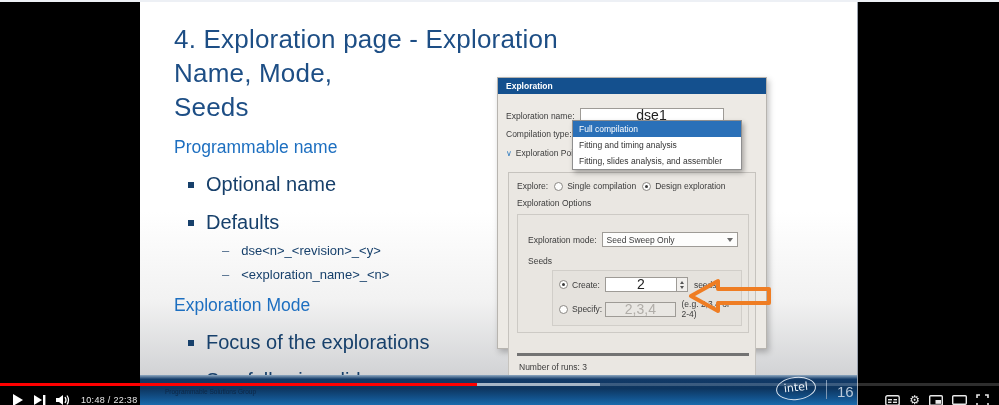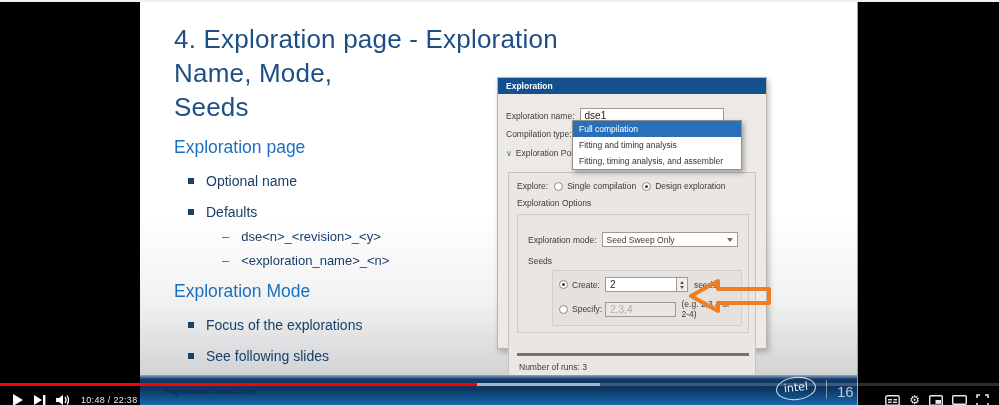--- a/index.html
+++ b/index.html
@@ -7,21 +7,21 @@
   .player { position:relative; width:999px; height:405px; background:#000; overflow:hidden; }
   .top-line { position:absolute; left:0; top:0; width:999px; height:2px; background:#edf0f5; }
 
   
   .slide { position:absolute; left:140px; top:2px; width:718px; height:403px;
            background:linear-gradient(180deg,#ffffff 0%,#ffffff 52%,#f2f2f2 74%,#d6d7d9 90%,#c3c5c8 100%);
            border-right:1px solid #9aa2ae; }
   .slide-content { position:absolute; left:34px; top:20px; width:420px; }
   .slide-title { font-size:26px; line-height:34px; color:#1d4e85; letter-spacing:0.2px; }
   .heading { font-size:17.5px; color:#1d6fc0; margin-top:13px; margin-bottom:2px; }
-  .bullet { display:flex; align-items:center; font-size:14px; color:#17406b; margin-top:15px; }
+  .bullet { display:flex; align-items:center; font-size:20px; color:#17406b; margin-top:15px; }
   .bullet .sq { width:6px; height:6px; background:#17406b; margin:0 12px 0 14px; align-self:center; flex:none; }
   .subbullet { display:flex; align-items:baseline; font-size:13px; color:#17406b; margin-top:9px; padding-left:48px; }
   .subbullet .dash { margin-right:12px; color:#4d6a8a; }
 
   
   .slide-footer { position:absolute; left:0; bottom:0; width:100%; height:30px;
     background:linear-gradient(180deg,#8fa9c2 0%,#123a68 14%,#0d355f 45%,#13538d 78%,#1a6aab 100%); }
   .psg { position:absolute; left:25px; top:13px; font-size:6.5px; color:#0d2746; }
   .intel-logo { position:absolute; left:636px; top:2px; width:40px; height:23px; border:1.6px solid #dfe8f2;
     border-radius:50%; color:#eef4fb; font-size:11px; text-align:center; line-height:19px;
@@ -32,21 +32,21 @@
   
   .dialog { position:absolute; left:357px; top:75px; width:270px; height:272px;
     background:#edeae5; border:1px solid #b7b4af; box-shadow:2px 3px 6px rgba(0,0,0,0.25);
     font-size:8.5px; color:#3b3b3b; }
   .dialog-titlebar { height:16px; background:#14508e; color:#ffffff; font-weight:bold;
     font-size:8.5px; line-height:16px; padding-left:8px; }
   .dialog-body { padding:8px 8px 0 8px; position:relative; }
   .drow { display:flex; align-items:center; margin-top:6px; }
   .dlabel { flex:none; }
   .dinput { background:#ffffff; border:1px solid #9e9b96; height:15px; line-height:13px;
-    padding:0 4px; font-size:10px; color:#222; }
+    padding:0 4px; font-size:14px; color:#222;text-align:center; }
   .name-input { width:144px; margin-left:5px; }
   .chevron { color:#2f7bbf; font-size:8px; margin-right:4px; }
   .points-row { margin-top:9px; display:flex; align-items:center; }
 
   .dropdown-popup { position:absolute; left:74px; top:26px; width:170px; background:#ffffff;
     border:1px solid #8f8f8f; box-shadow:2px 3px 5px rgba(0,0,0,0.3); z-index:5; }
   .dd-item { height:16px; line-height:16px; padding-left:6px; color:#333; white-space:nowrap; }
   .dd-item.selected { background:#2a70b8; color:#ffffff; }
 
   .groupbox { margin:14px 2px 0 2px; border:1px solid #c6c3be; background:#eae7e2; padding:6px 6px 4px 8px; }
@@ -94,21 +94,21 @@
 <div class="player">
   <div class="top-line"></div>
 
   <div class="slide">
     <div class="slide-content">
       <div class="slide-title">
         <div>4. Exploration page - Exploration Name, Mode,</div>
         <div>Seeds</div>
       </div>
 
-      <div class="heading">Exploration page</div>
+      <div class="heading">Programmable name</div>
       <div class="bullet">
         <span class="sq"></span>
         <span>Optional name</span>
       </div>
       <div class="bullet">
         <span class="sq"></span>
         <span>Defaults</span>
       </div>
       <div class="subbullet">
         <span class="dash">–</span>
@@ -145,21 +145,21 @@
         </div>
 
         <div class="points-row">
           <span class="chevron">∨</span>
           <span>Exploration Poi</span>
         </div>
 
         <div class="dropdown-popup">
           <div class="dd-item selected">Full compilation</div>
           <div class="dd-item">Fitting and timing analysis</div>
-          <div class="dd-item">Fitting, timing analysis, and assembler</div>
+          <div class="dd-item">Fitting, slides analysis, and assembler</div>
         </div>
 
         <div class="groupbox">
           <div class="drow" style="margin-top:2px;">
             <span>Explore:</span>
             <span class="radio"></span>
             <span>Single compilation</span>
             <span class="radio checked"></span>
             <span>Design exploration</span>
           </div>

